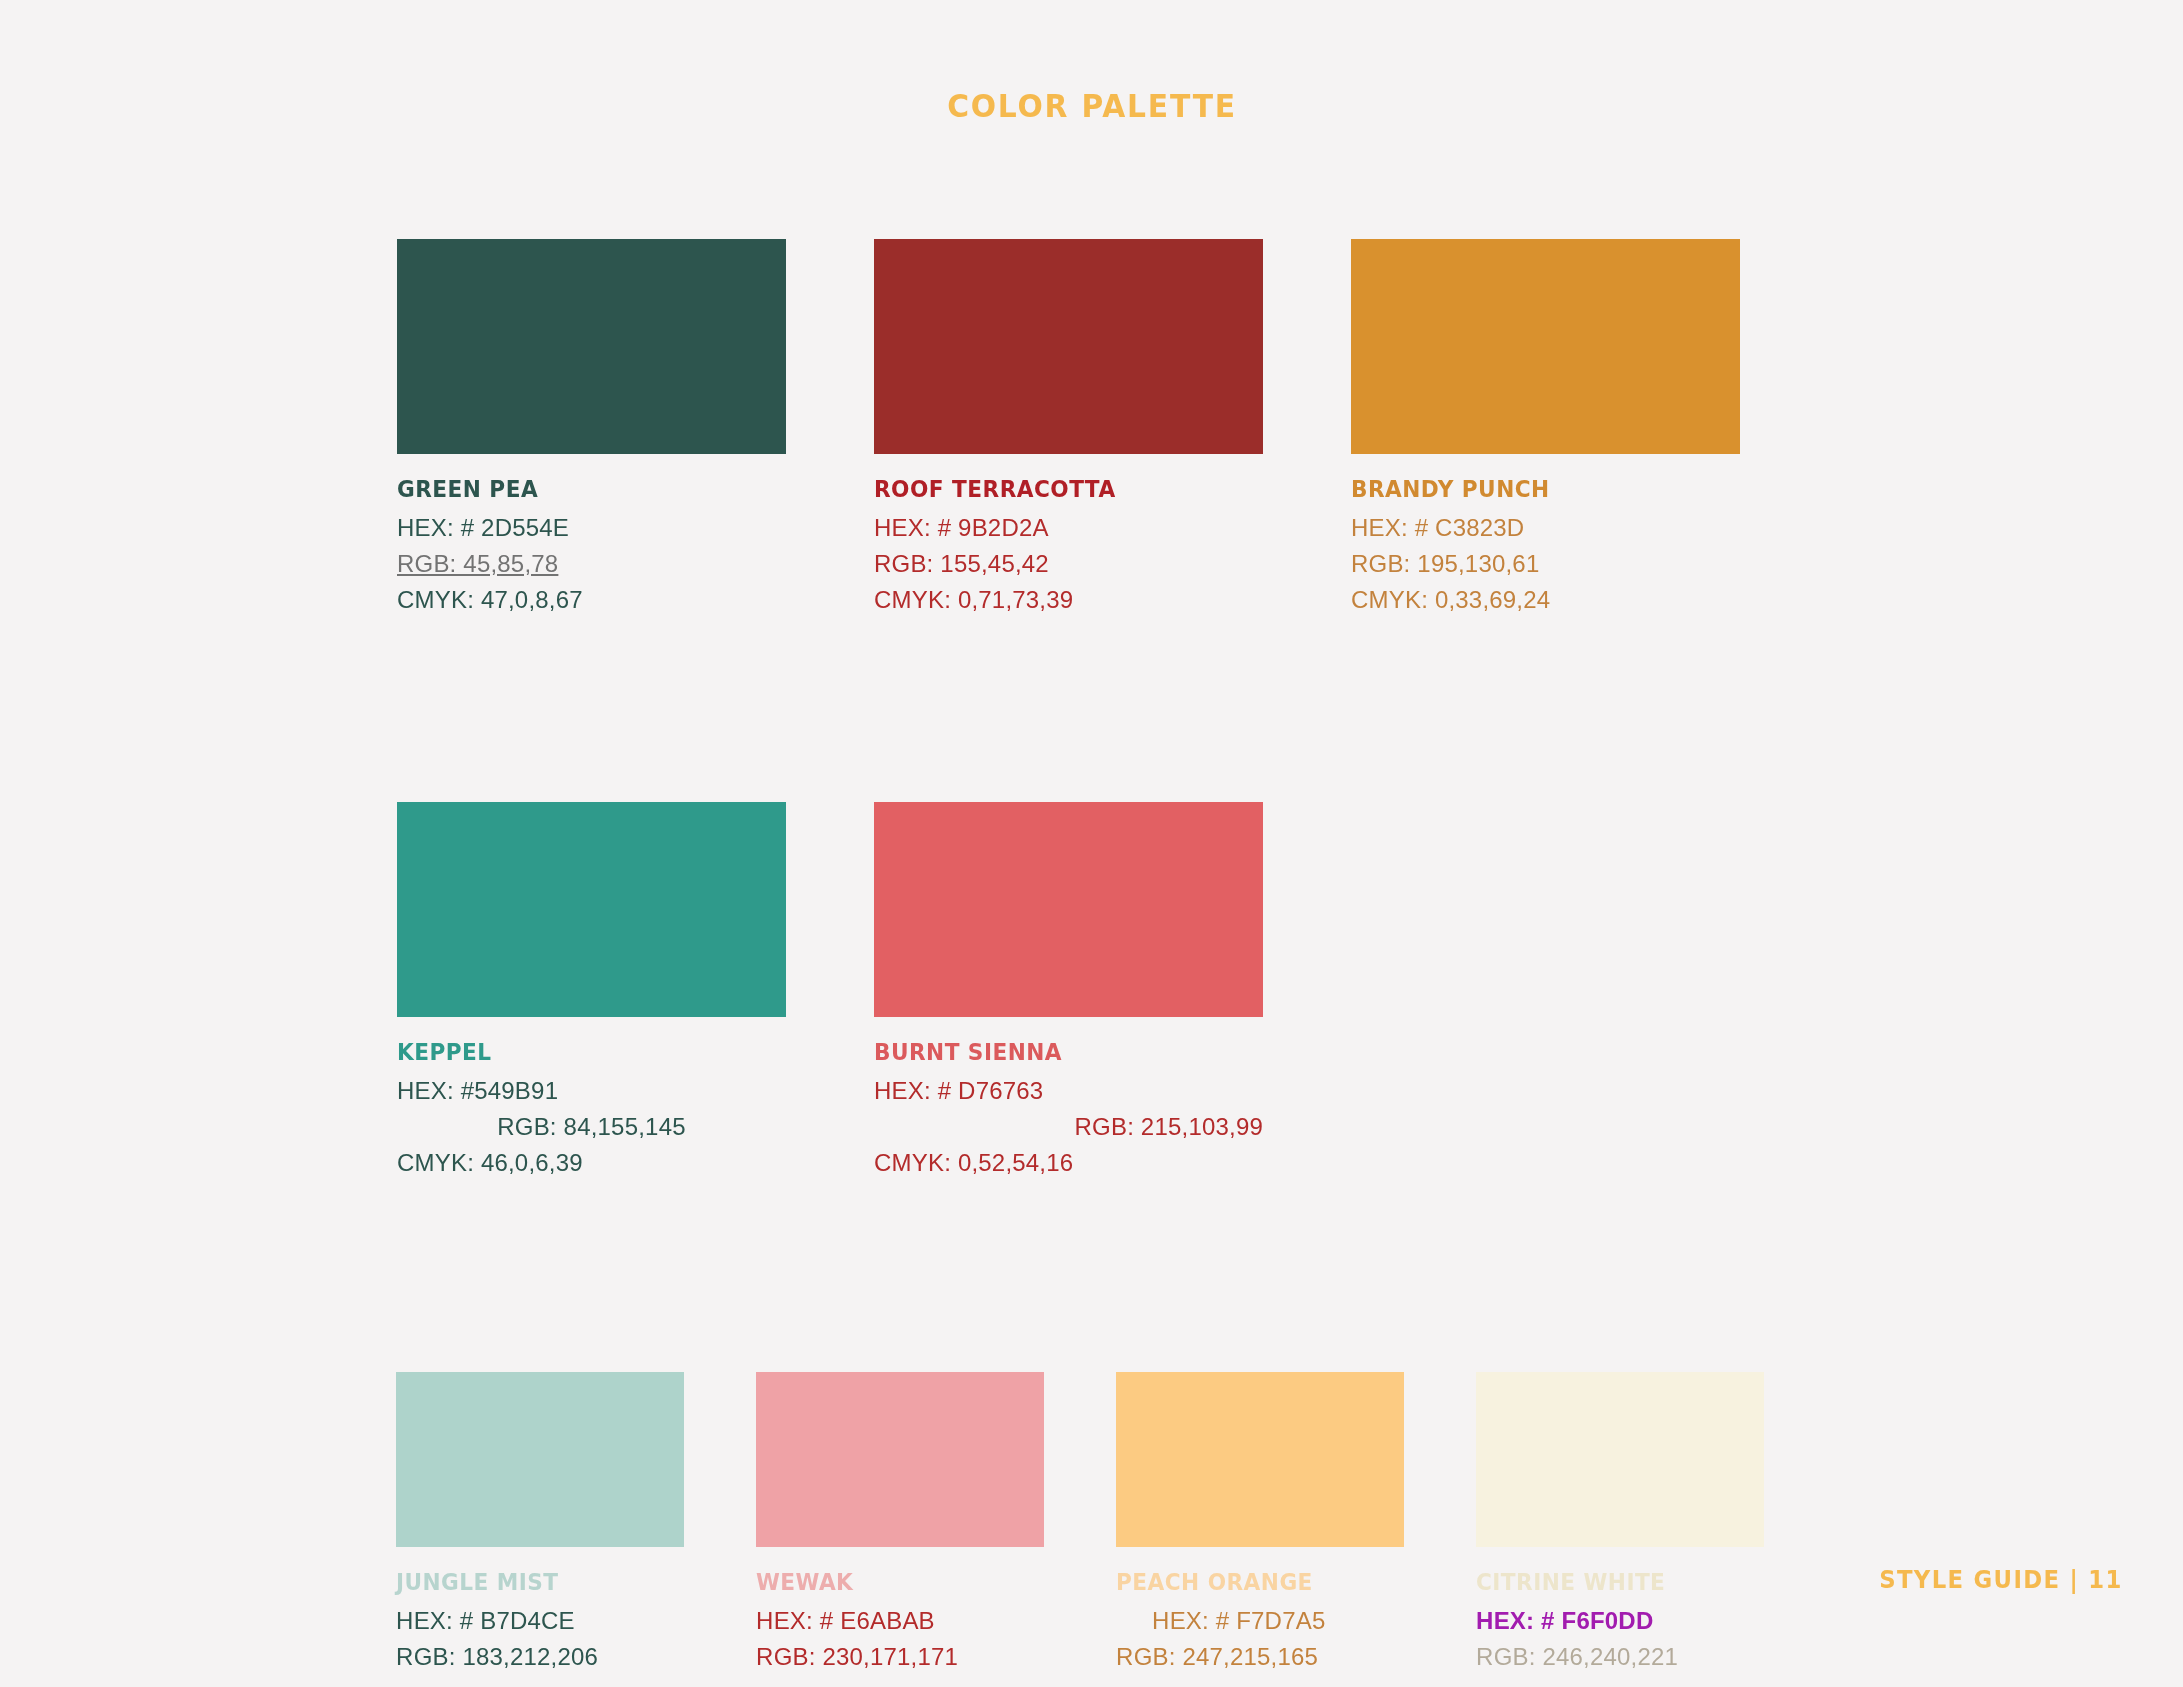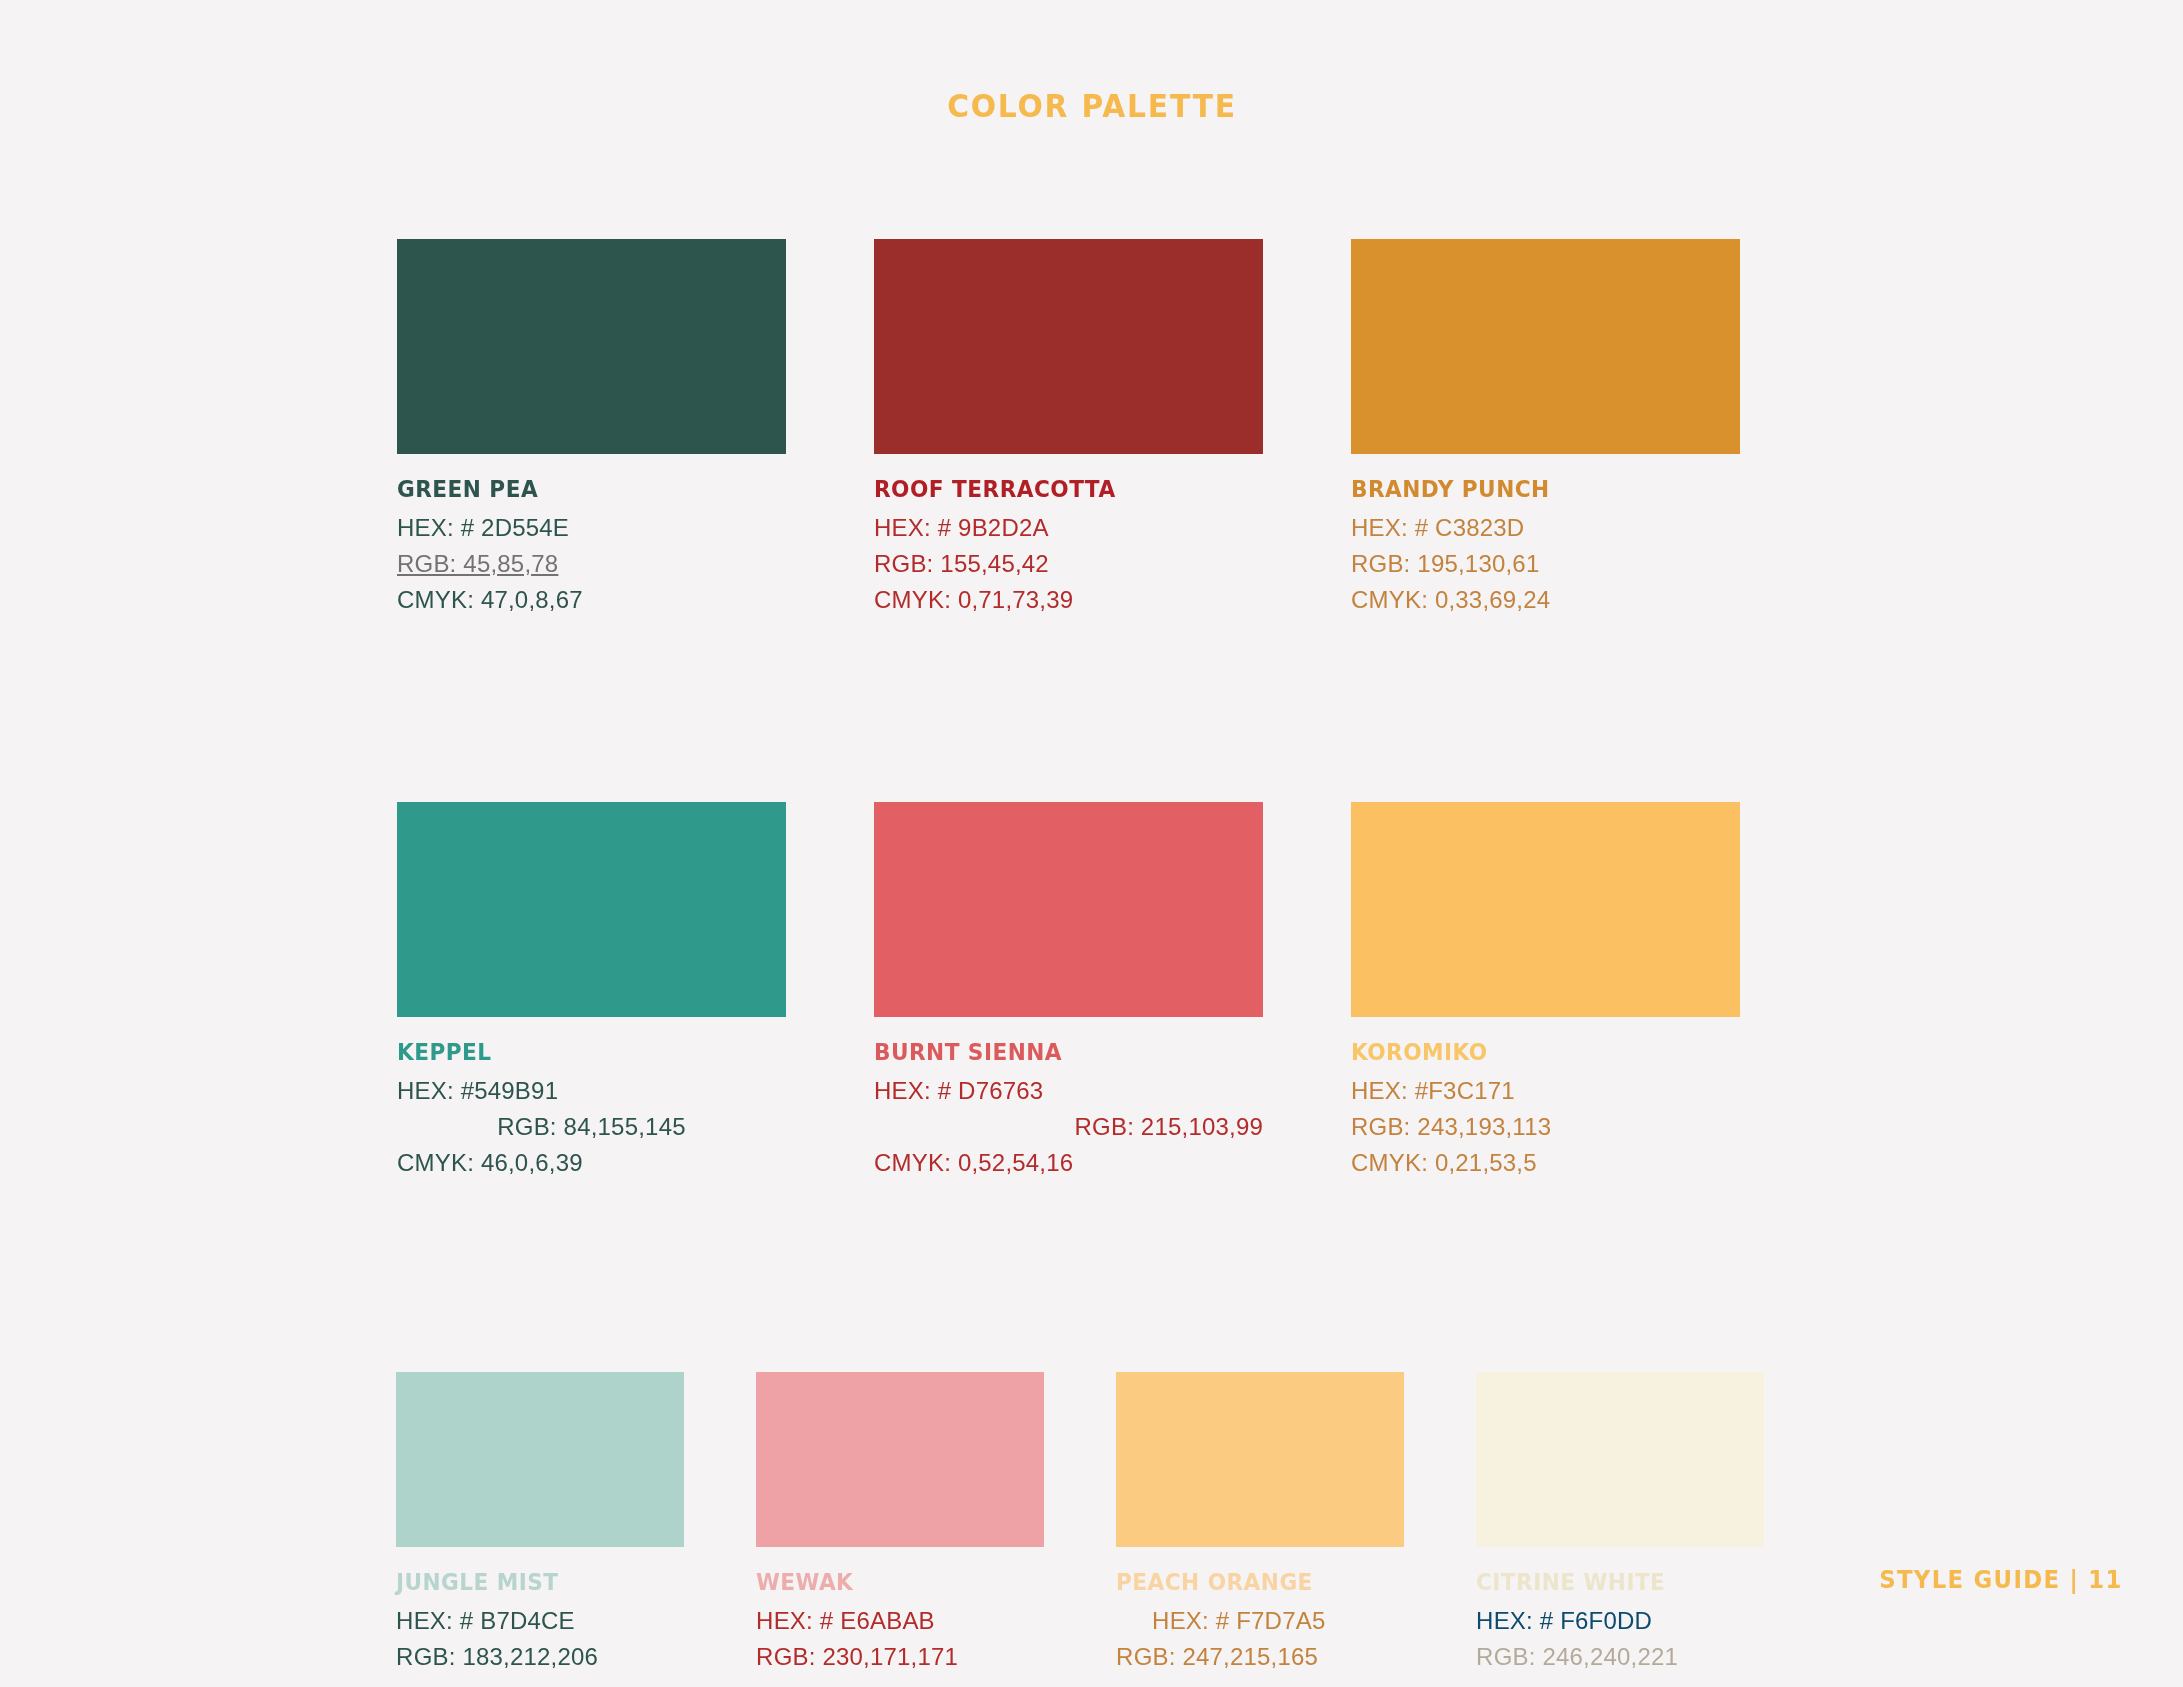--- a/index.html
+++ b/index.html
@@ -140,27 +140,20 @@
       <div class="swatch-detail" style="color: rgb(45, 85, 78); text-align: center;">RGB: 84,155,145</div>
       <div class="swatch-detail" style="color: rgb(45, 85, 78);">CMYK: 46,0,6,39</div>
     </div>
     <div class="swatch-cell">
       <div class="chip" style="background: rgb(226, 96, 99);"></div>
       <div class="swatch-name" style="color: rgb(219, 90, 92);">BURNT SIENNA</div>
       <div class="swatch-detail first" style="color: rgb(179, 43, 43);">HEX: # D76763</div>
       <div class="swatch-detail" style="color: rgb(179, 43, 43); text-align: right;">RGB: 215,103,99</div>
       <div class="swatch-detail" style="color: rgb(179, 43, 43);">CMYK: 0,52,54,16</div>
     </div>
-    <div class="swatch-cell">
-      <div class="chip" style="background: rgb(251, 192, 97);"></div>
-      <div class="swatch-name" style="color: rgb(248, 197, 103);">KOROMIKO</div>
-      <div class="swatch-detail first" style="color: rgb(195, 130, 61);">HEX: #F3C171</div>
-      <div class="swatch-detail" style="color: rgb(195, 130, 61);">RGB: 243,193,113</div>
-      <div class="swatch-detail" style="color: rgb(195, 130, 61);">CMYK: 0,21,53,5</div>
-    </div>
   </div>
 
   <div class="row row-3">
     <div class="swatch-cell">
       <div class="chip" style="background: rgb(174, 211, 203);"></div>
       <div class="swatch-name" style="color: rgb(183, 212, 206);">JUNGLE MIST</div>
       <div class="swatch-detail first" style="color: rgb(45, 85, 78);">HEX:  # B7D4CE</div>
       <div class="swatch-detail" style="color: rgb(45, 85, 78);">RGB: 183,212,206</div>
 
     </div>
@@ -174,21 +167,21 @@
     <div class="swatch-cell">
       <div class="chip" style="background: rgb(252, 203, 130);"></div>
       <div class="swatch-name" style="color: rgb(249, 212, 162);">PEACH ORANGE</div>
       <div class="swatch-detail first" style="color: rgb(195, 130, 61); margin-left: 36px;">HEX:  # F7D7A5</div>
       <div class="swatch-detail" style="color: rgb(195, 130, 61);">RGB: 247,215,165</div>
 
     </div>
     <div class="swatch-cell">
       <div class="chip" style="background: rgb(247, 242, 223);"></div>
       <div class="swatch-name" style="color: rgb(237, 229, 203);">CITRINE WHITE</div>
-      <div class="swatch-detail first" style="color: #0c4a6e;">HEX: # F6F0DD</div>
+      <div class="swatch-detail first" style="color: #a21caf; font-weight: bold;">HEX: # F6F0DD</div>
       <div class="swatch-detail" style="color: rgb(179, 170, 154);">RGB: 246,240,221</div>
 
     </div>
   </div>
 
 </div>
 
 <div class="footer" style="color: rgb(245, 185, 78);">STYLE GUIDE | 11</div>
 
 

